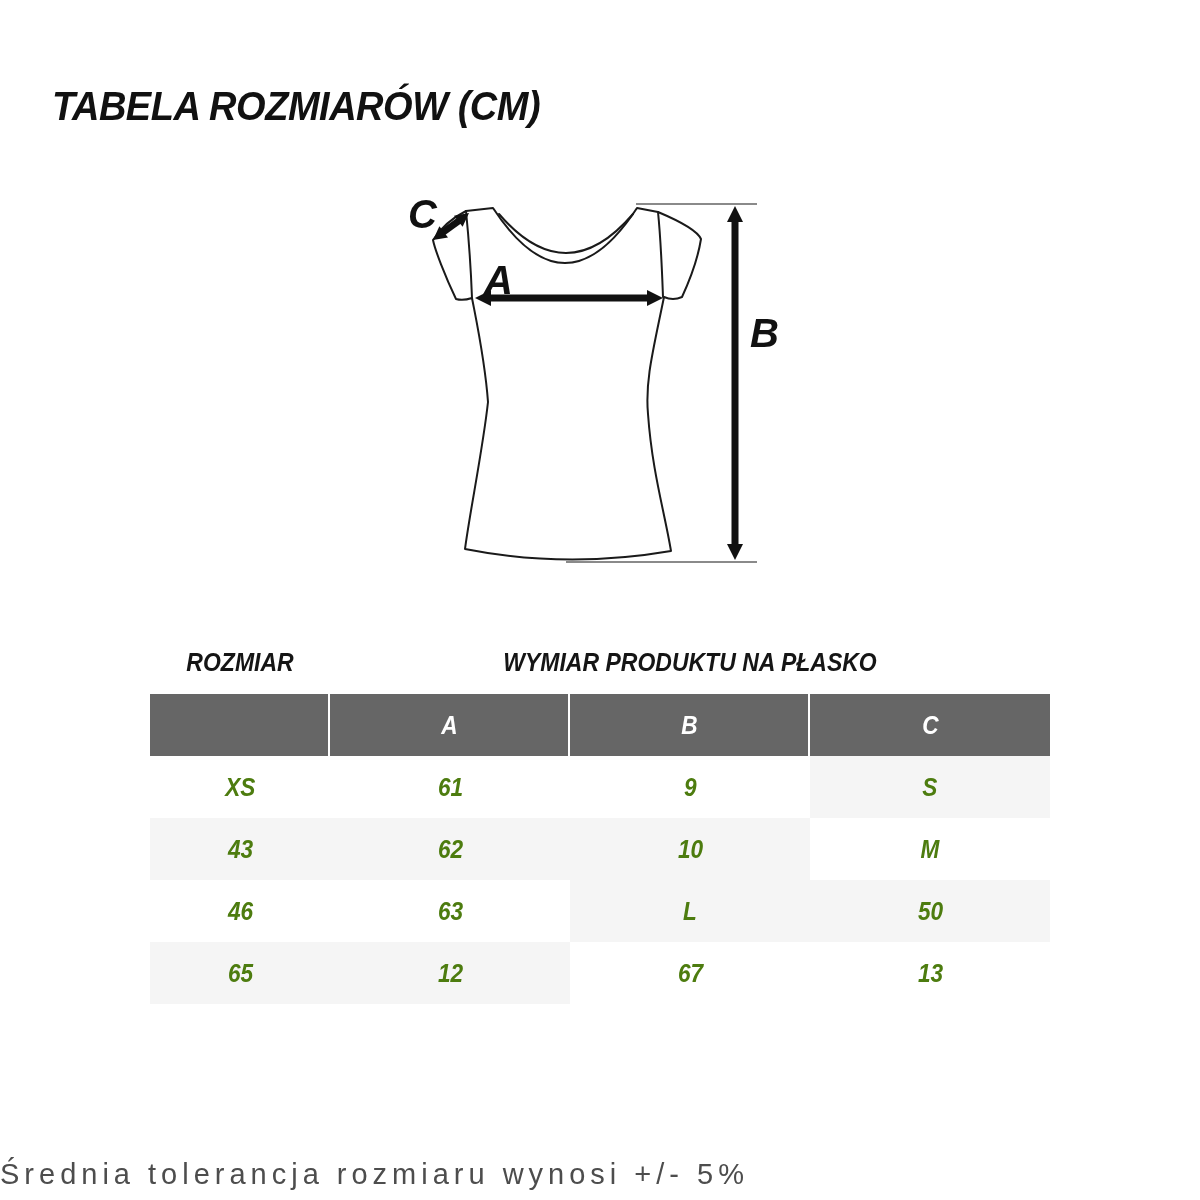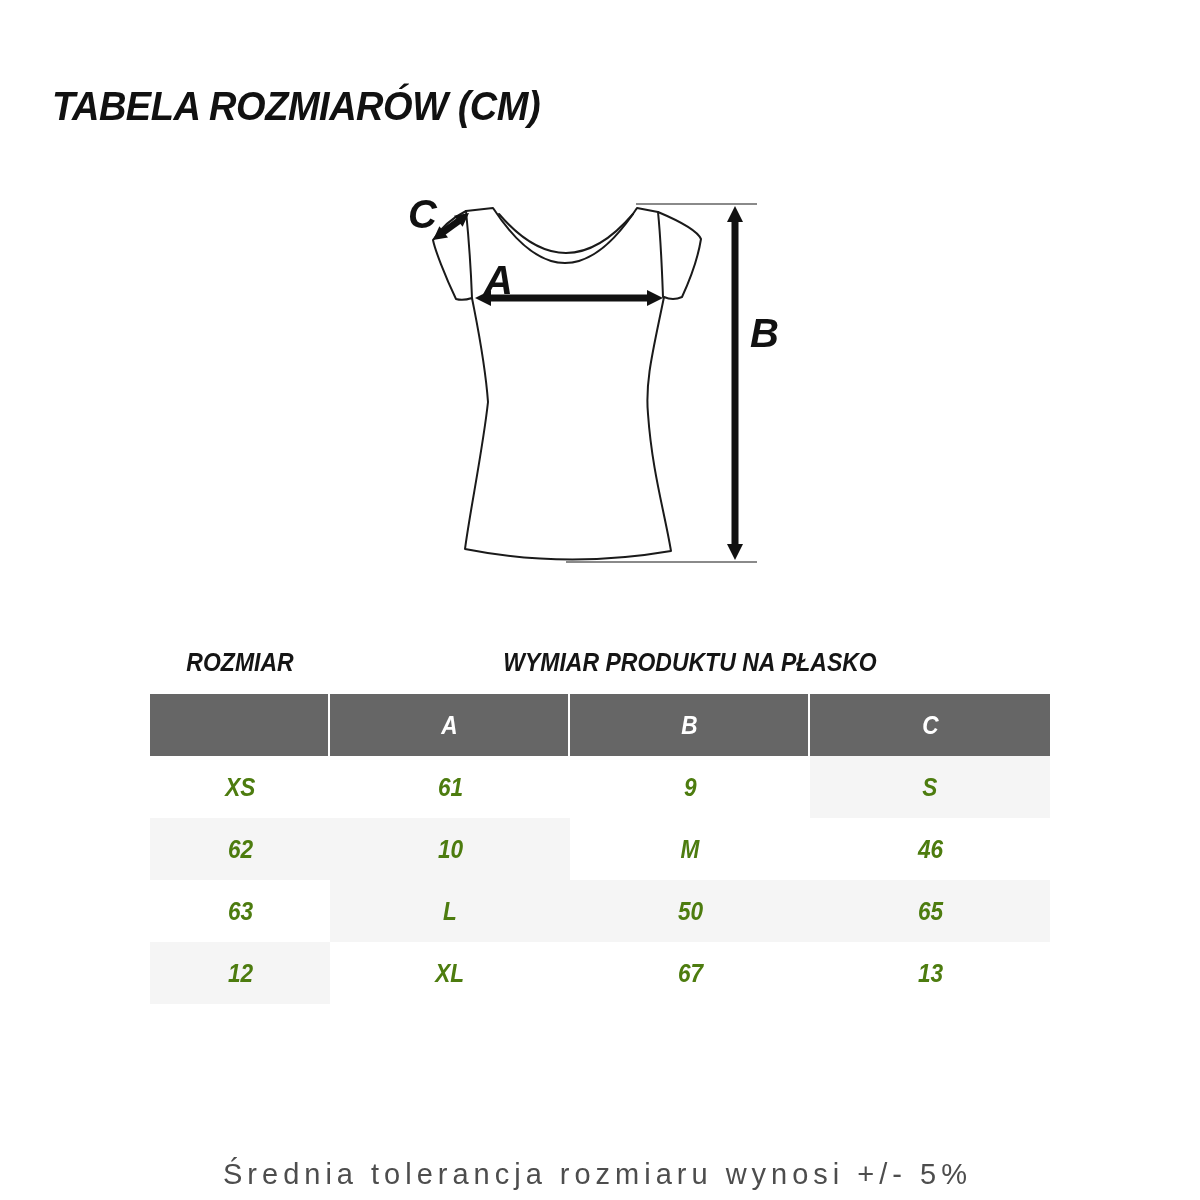--- a/index.html
+++ b/index.html
@@ -34,21 +34,21 @@
   .cell {
     display:flex; align-items:center; justify-content:center;
     font:italic bold 26px "Liberation Sans", sans-serif;
     color:#4d7c0f; box-sizing:border-box;
   }
   .hdr { background:var(--header_bg, #666666); color:#fff; }
   .bdr { border-right:2px solid #fff; }
   .alt { background:var(--stripe_bg, #f5f5f5); }
   .footer {
     position:absolute; left:0; top:1122px; width:972px;
-    text-align:right;
+    text-align:left;
     font:29px "Liberation Sans", sans-serif;
     letter-spacing:5px; color:#4d4d4d; white-space:nowrap;
   }
 </style>
 </head>
 <body>
 
 <div class="page">
 
   <h1 class="title">TABELA ROZMIARÓW (CM)</h1>
@@ -127,20 +127,23 @@
         <span class="cond">61</span>
       </div>
     <div class="cell">
         <span class="cond">9</span>
       </div>
 
     <div class="cell alt">
         <span class="cond">S</span>
       </div>
     <div class="cell alt">
+        <span class="cond">43</span>
+      </div>
+    <div class="cell alt">
         <span class="cond">62</span>
       </div>
     <div class="cell alt">
         <span class="cond">10</span>
       </div>
 
     <div class="cell">
         <span class="cond">M</span>
       </div>
     <div class="cell">
@@ -157,23 +160,20 @@
         <span class="cond">50</span>
       </div>
     <div class="cell alt">
         <span class="cond">65</span>
       </div>
     <div class="cell alt">
         <span class="cond">12</span>
       </div>
 
     <div class="cell">
-        <span class="cond">XL</span>
-      </div>
-    <div class="cell">
         <span class="cond">67</span>
       </div>
     <div class="cell">
         <span class="cond">13</span>
       </div>
   </div>
 
   <div class="footer">Średnia tolerancja rozmiaru wynosi +/- 5%</div>
 
 </div>

